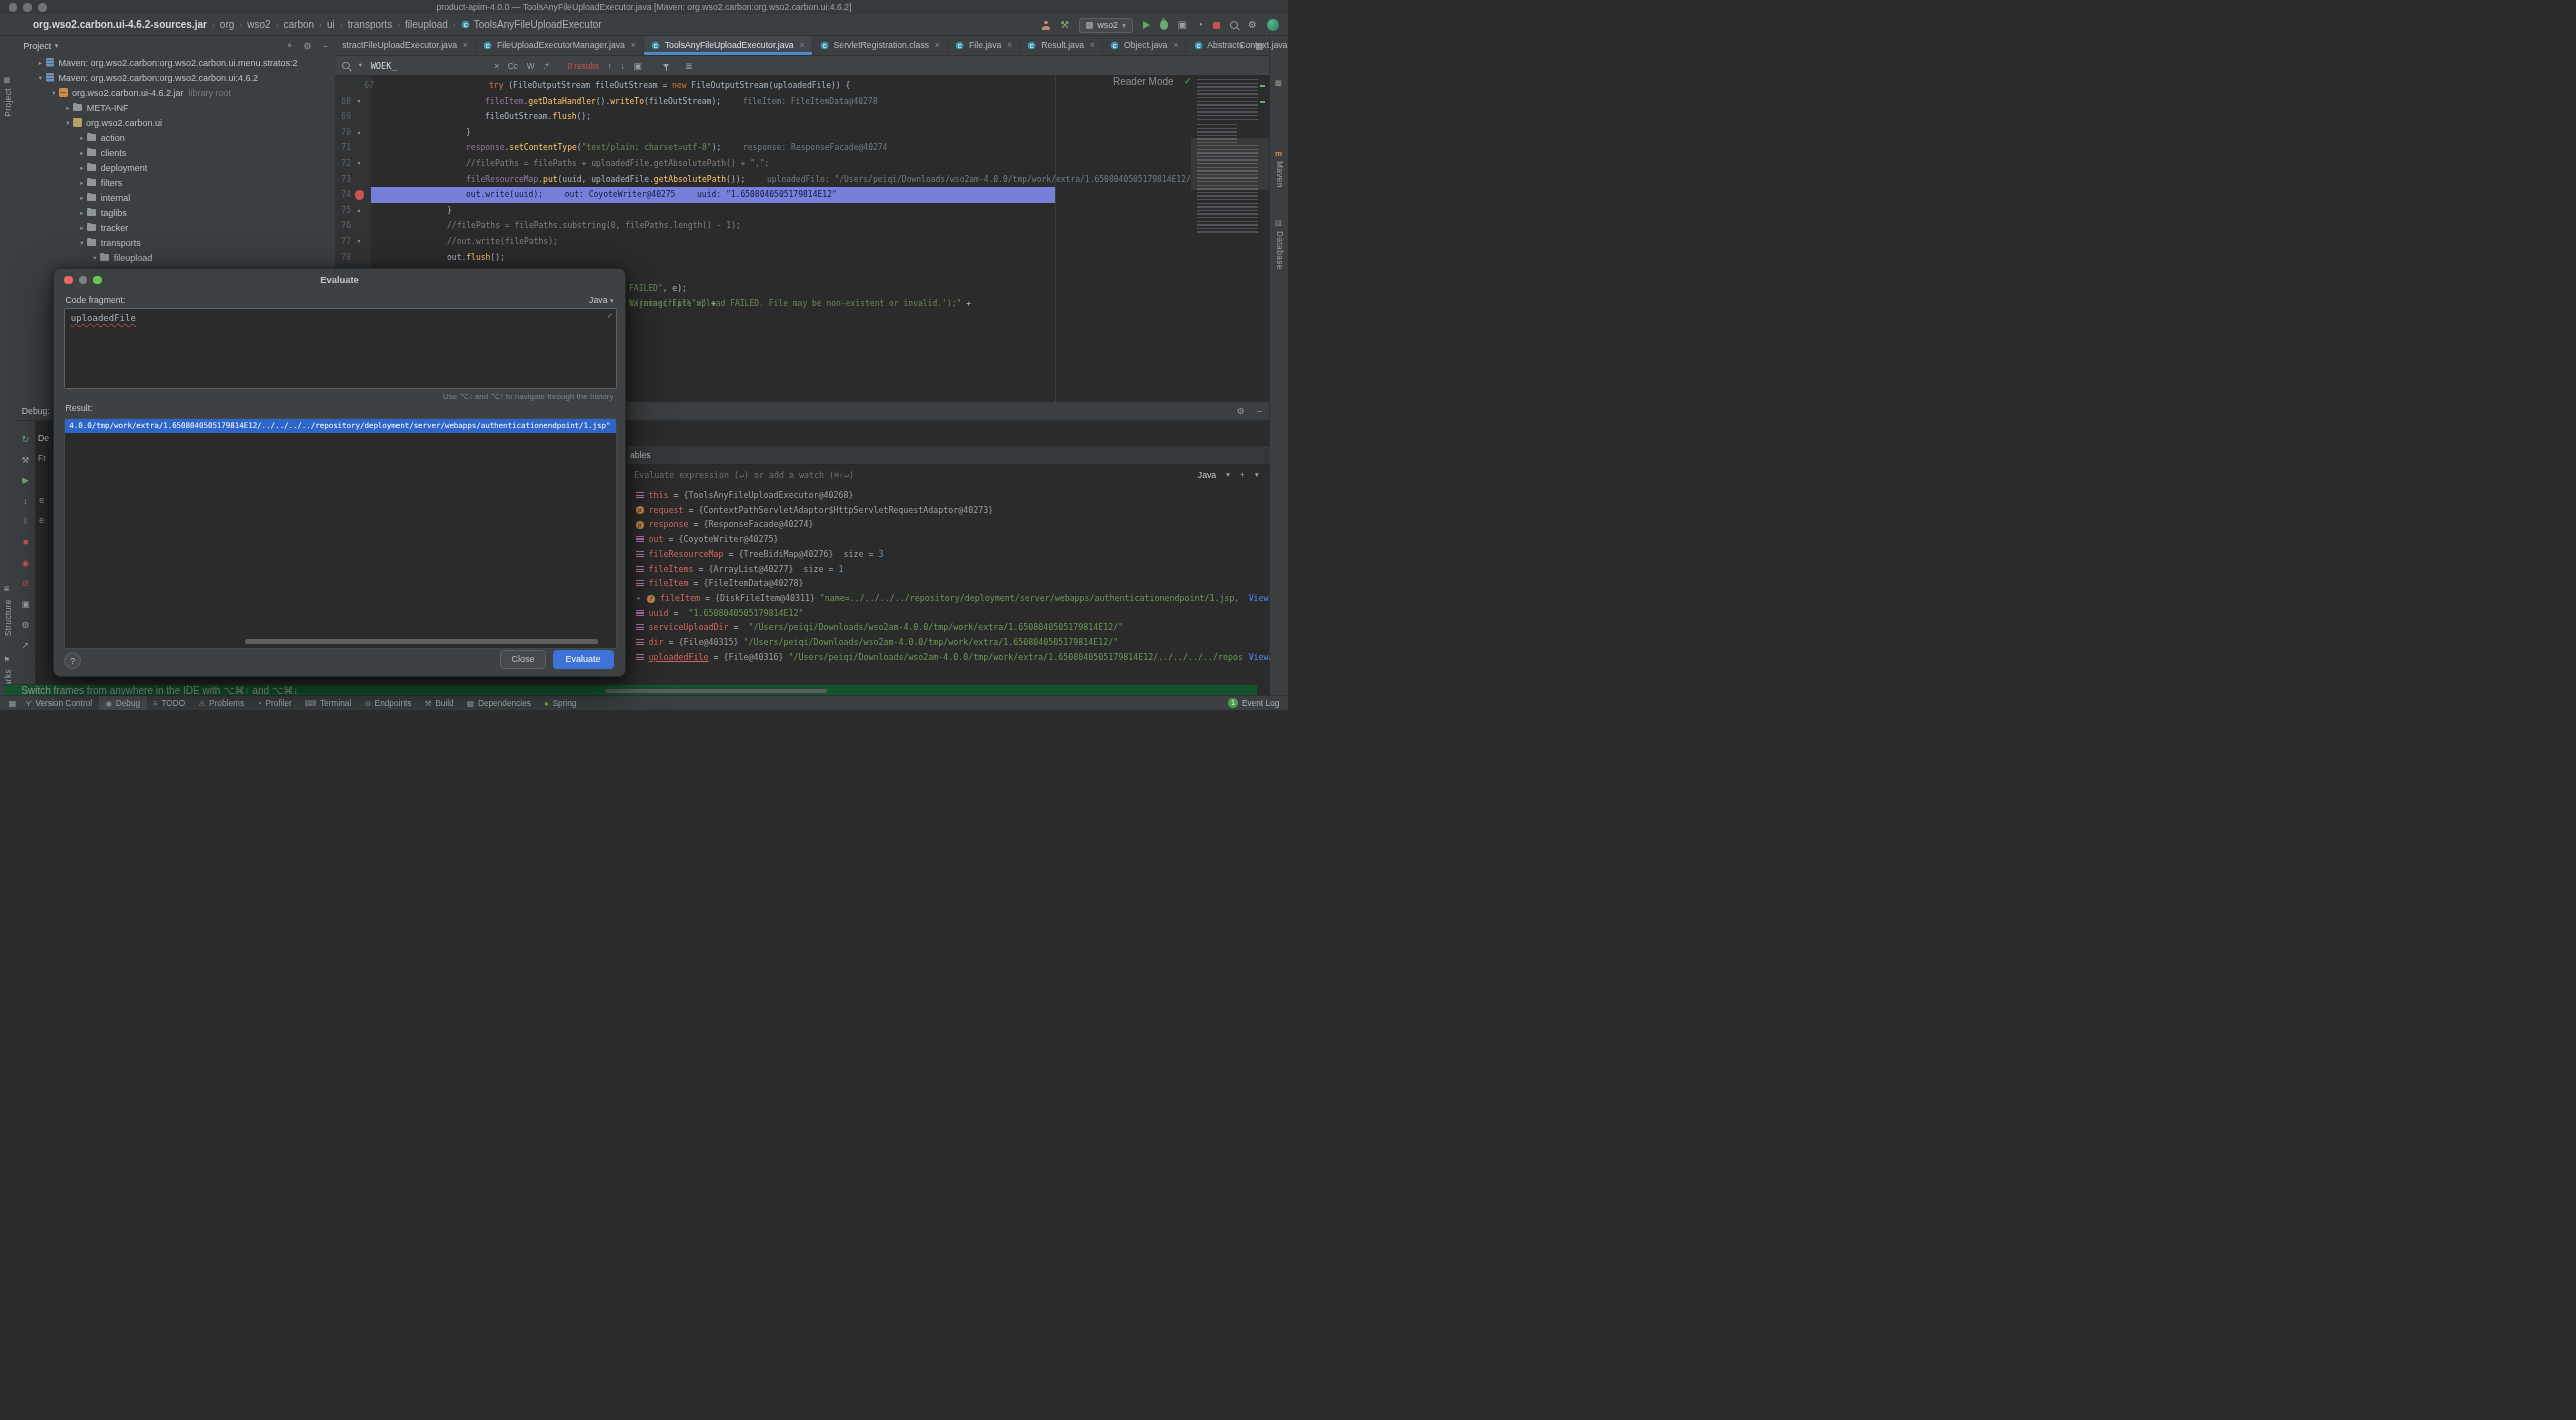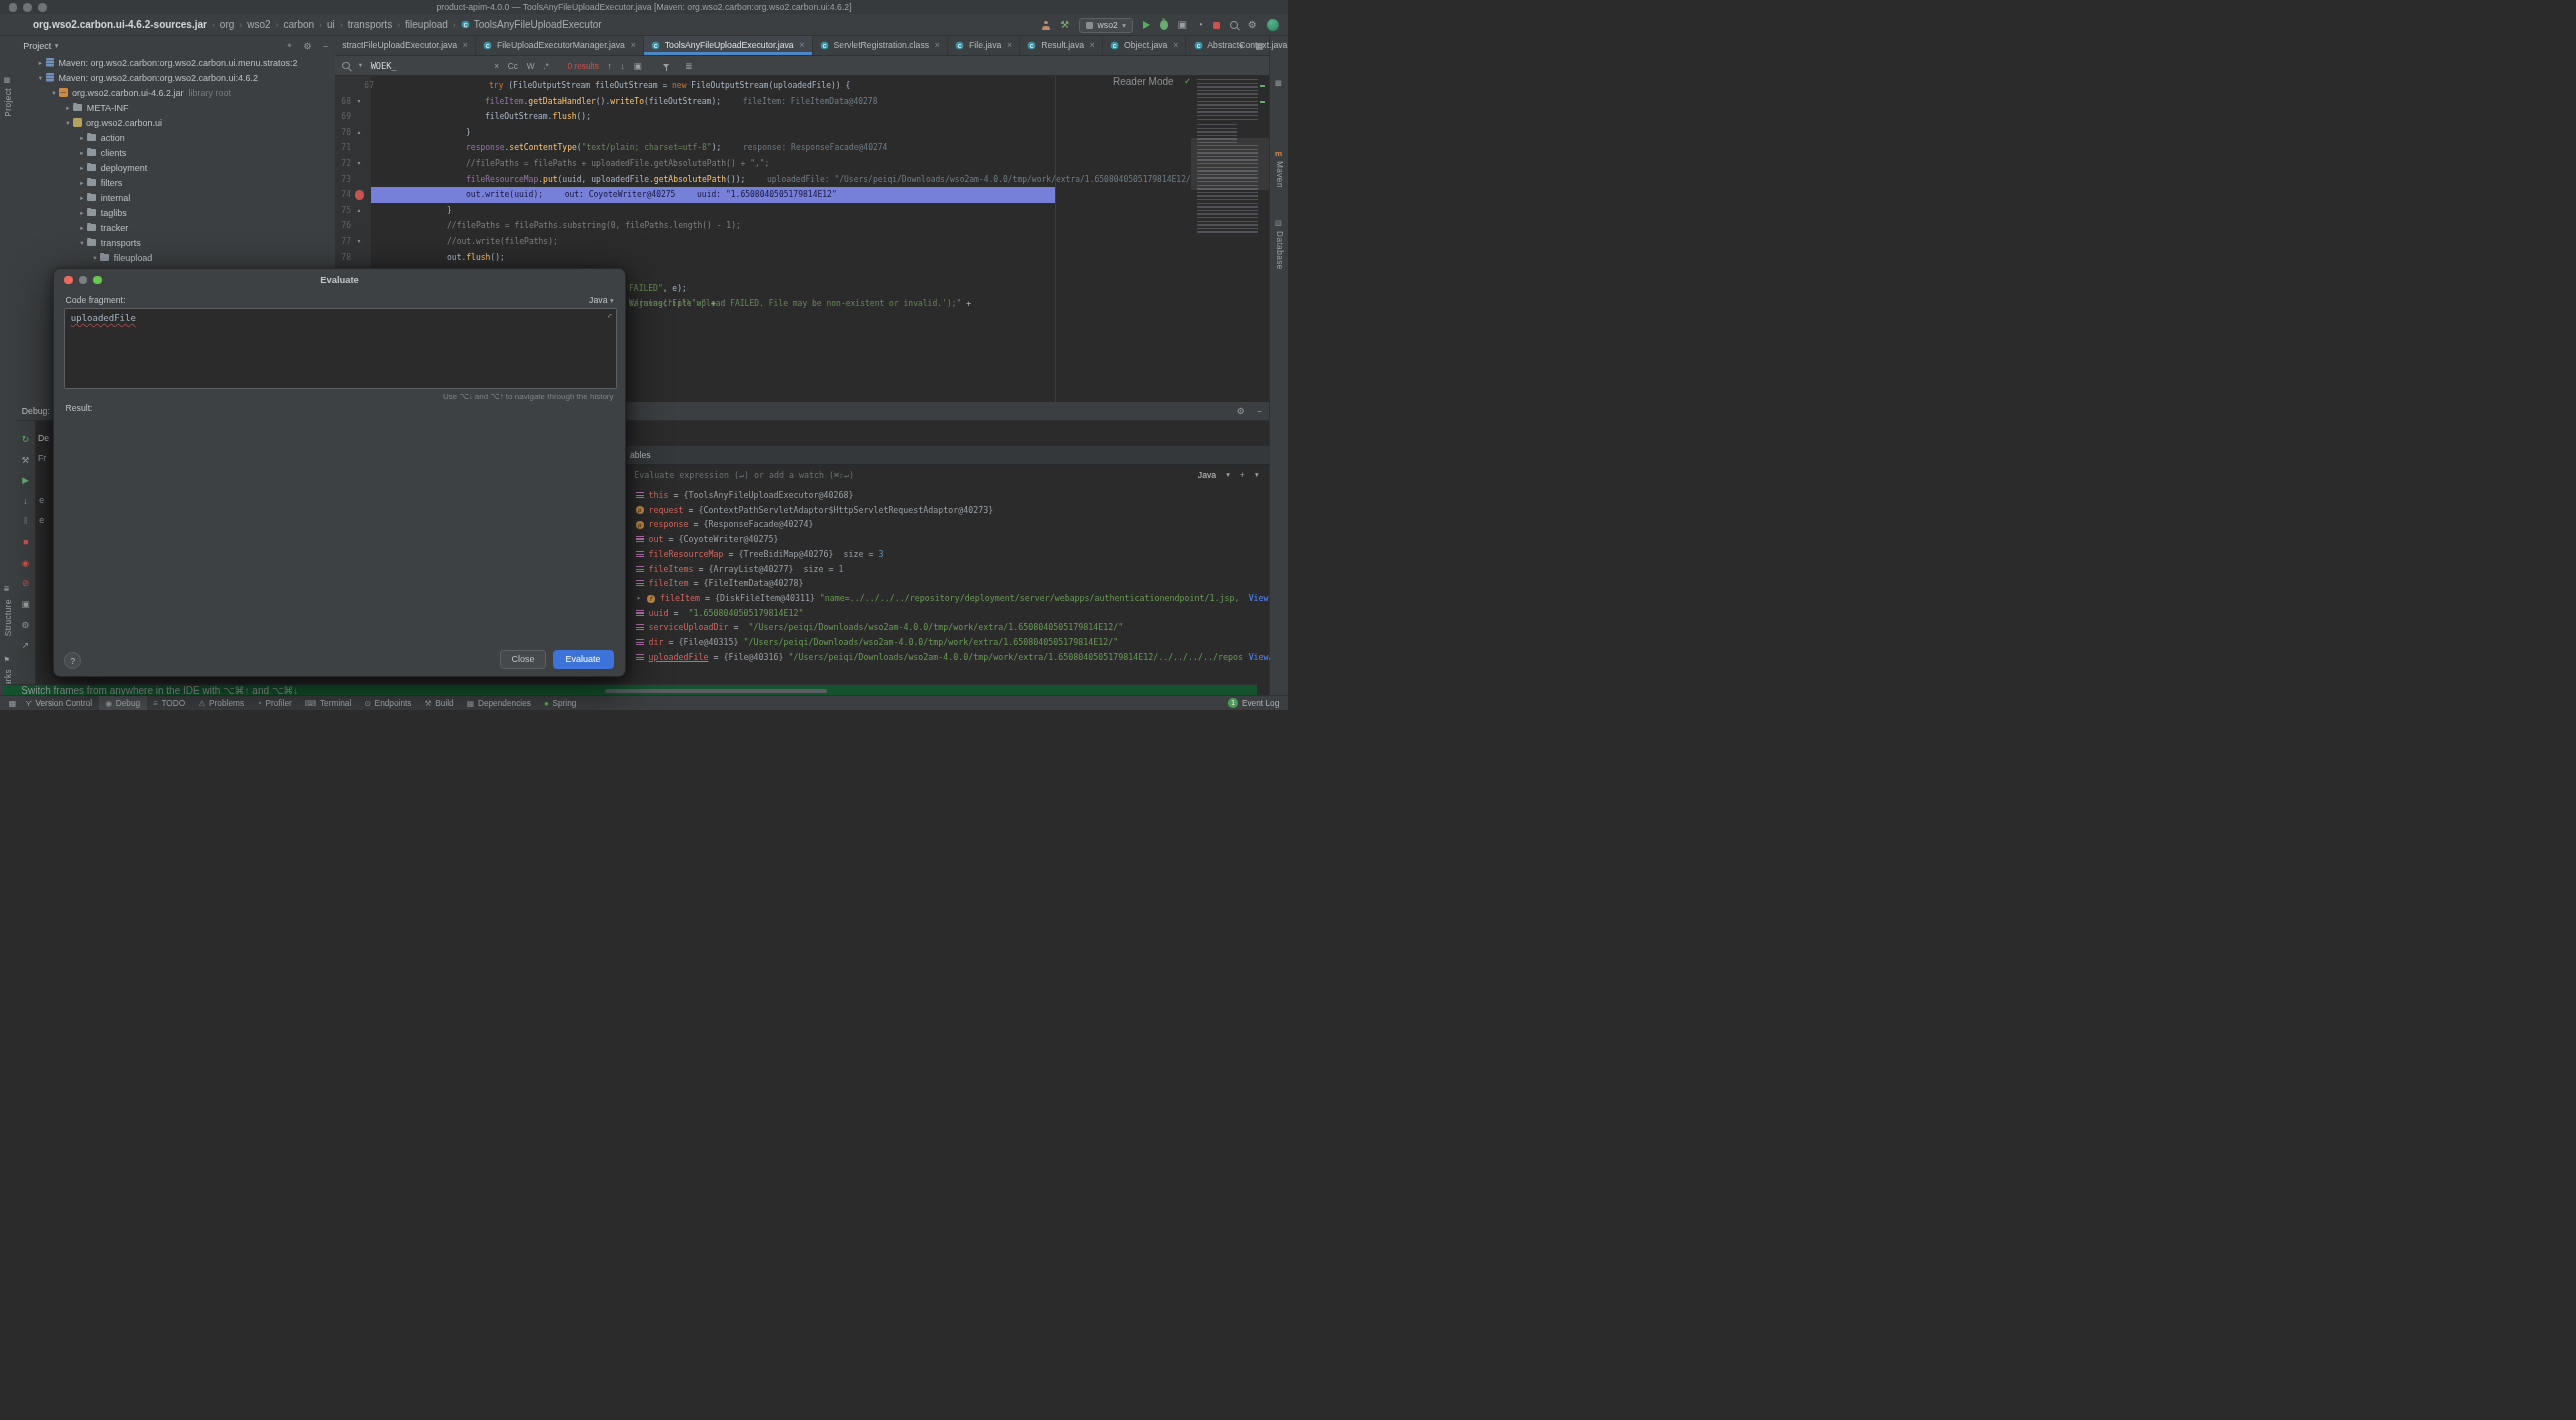--- a/index.html
+++ b/index.html
@@ -563,17 +563,21 @@
   <div id="dlg-lang">
     <span>Java</span>
     <span style="font-size:7.2px;color:#9da0a3">▾</span>
   </div>
   <div id="frag-box">
     <span id="frag-text">uploadedFile</span>
     <span id="frag-expand">↕</span>
   </div>
   <span id="hist-hint">Use ⌥↓ and ⌥↑ to navigate through the history</span>
   <span class="dlg-label" style="left:11.5px;top:134px">Result:</span>
+  <div id="result-box">
+    <div id="result-line">4.0.0/tmp/work/extra/1.6508040505179814E12/../../../../repository/deployment/server/webapps/authenticationendpoint/1.jsp"</div>
+    <div id="result-scroll"></div>
+  </div>
   <div id="dlg-help">?</div>
   <div class="dlg-btn" id="btn-close">Close</div>
   <div class="dlg-btn" id="btn-eval">Evaluate</div>
 </div>
 
 
 </body></html>

